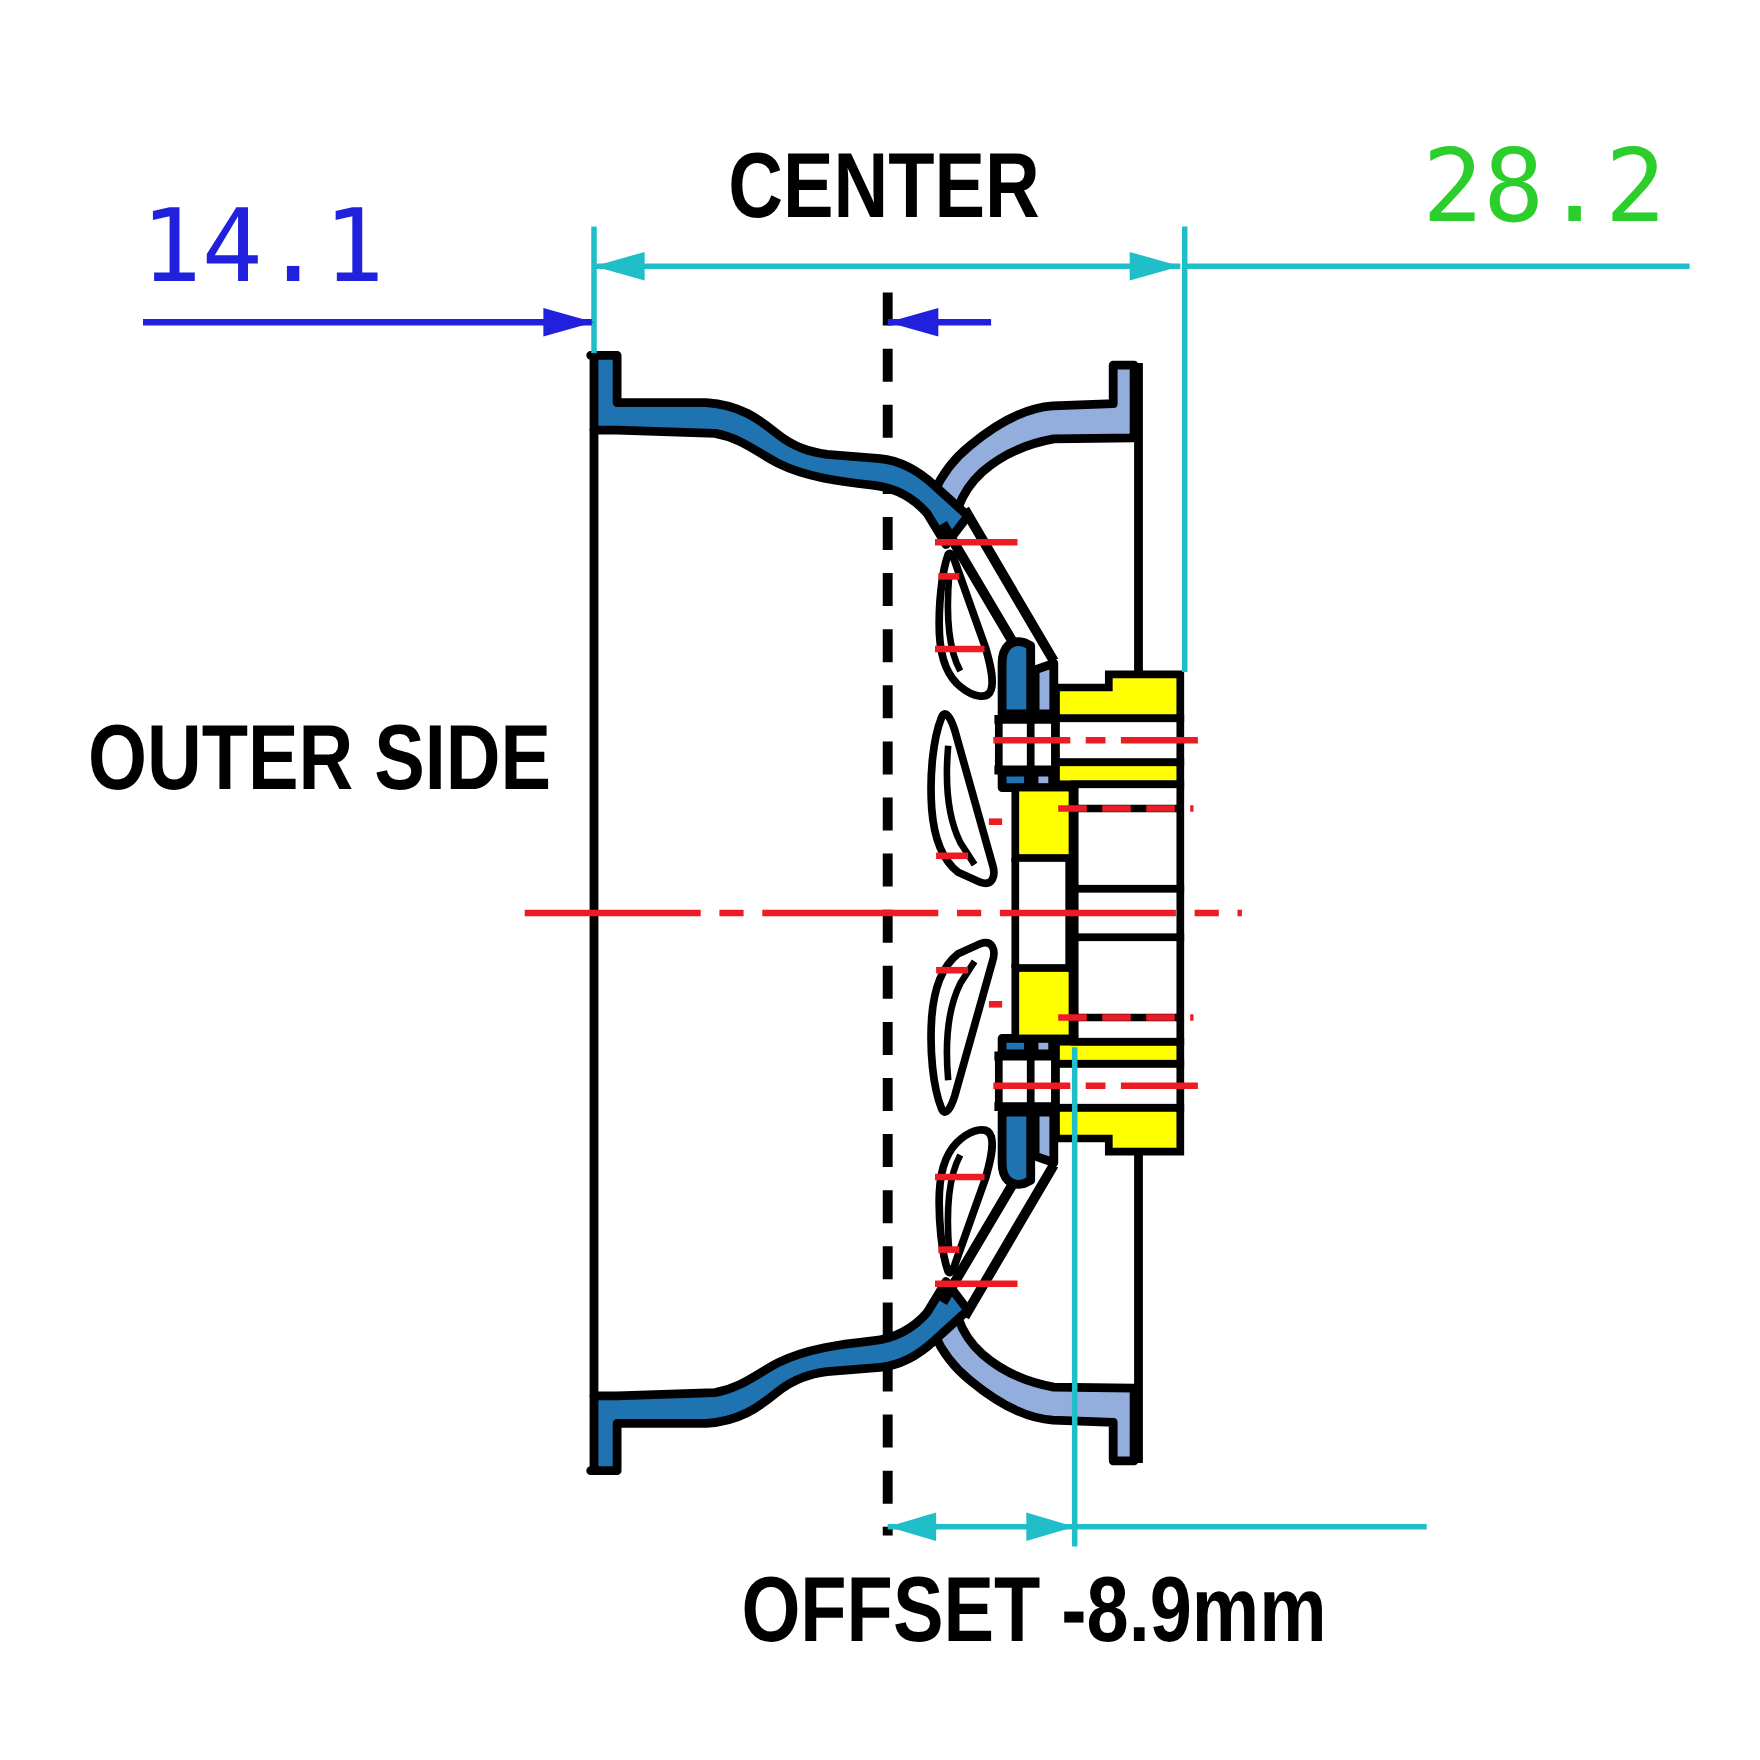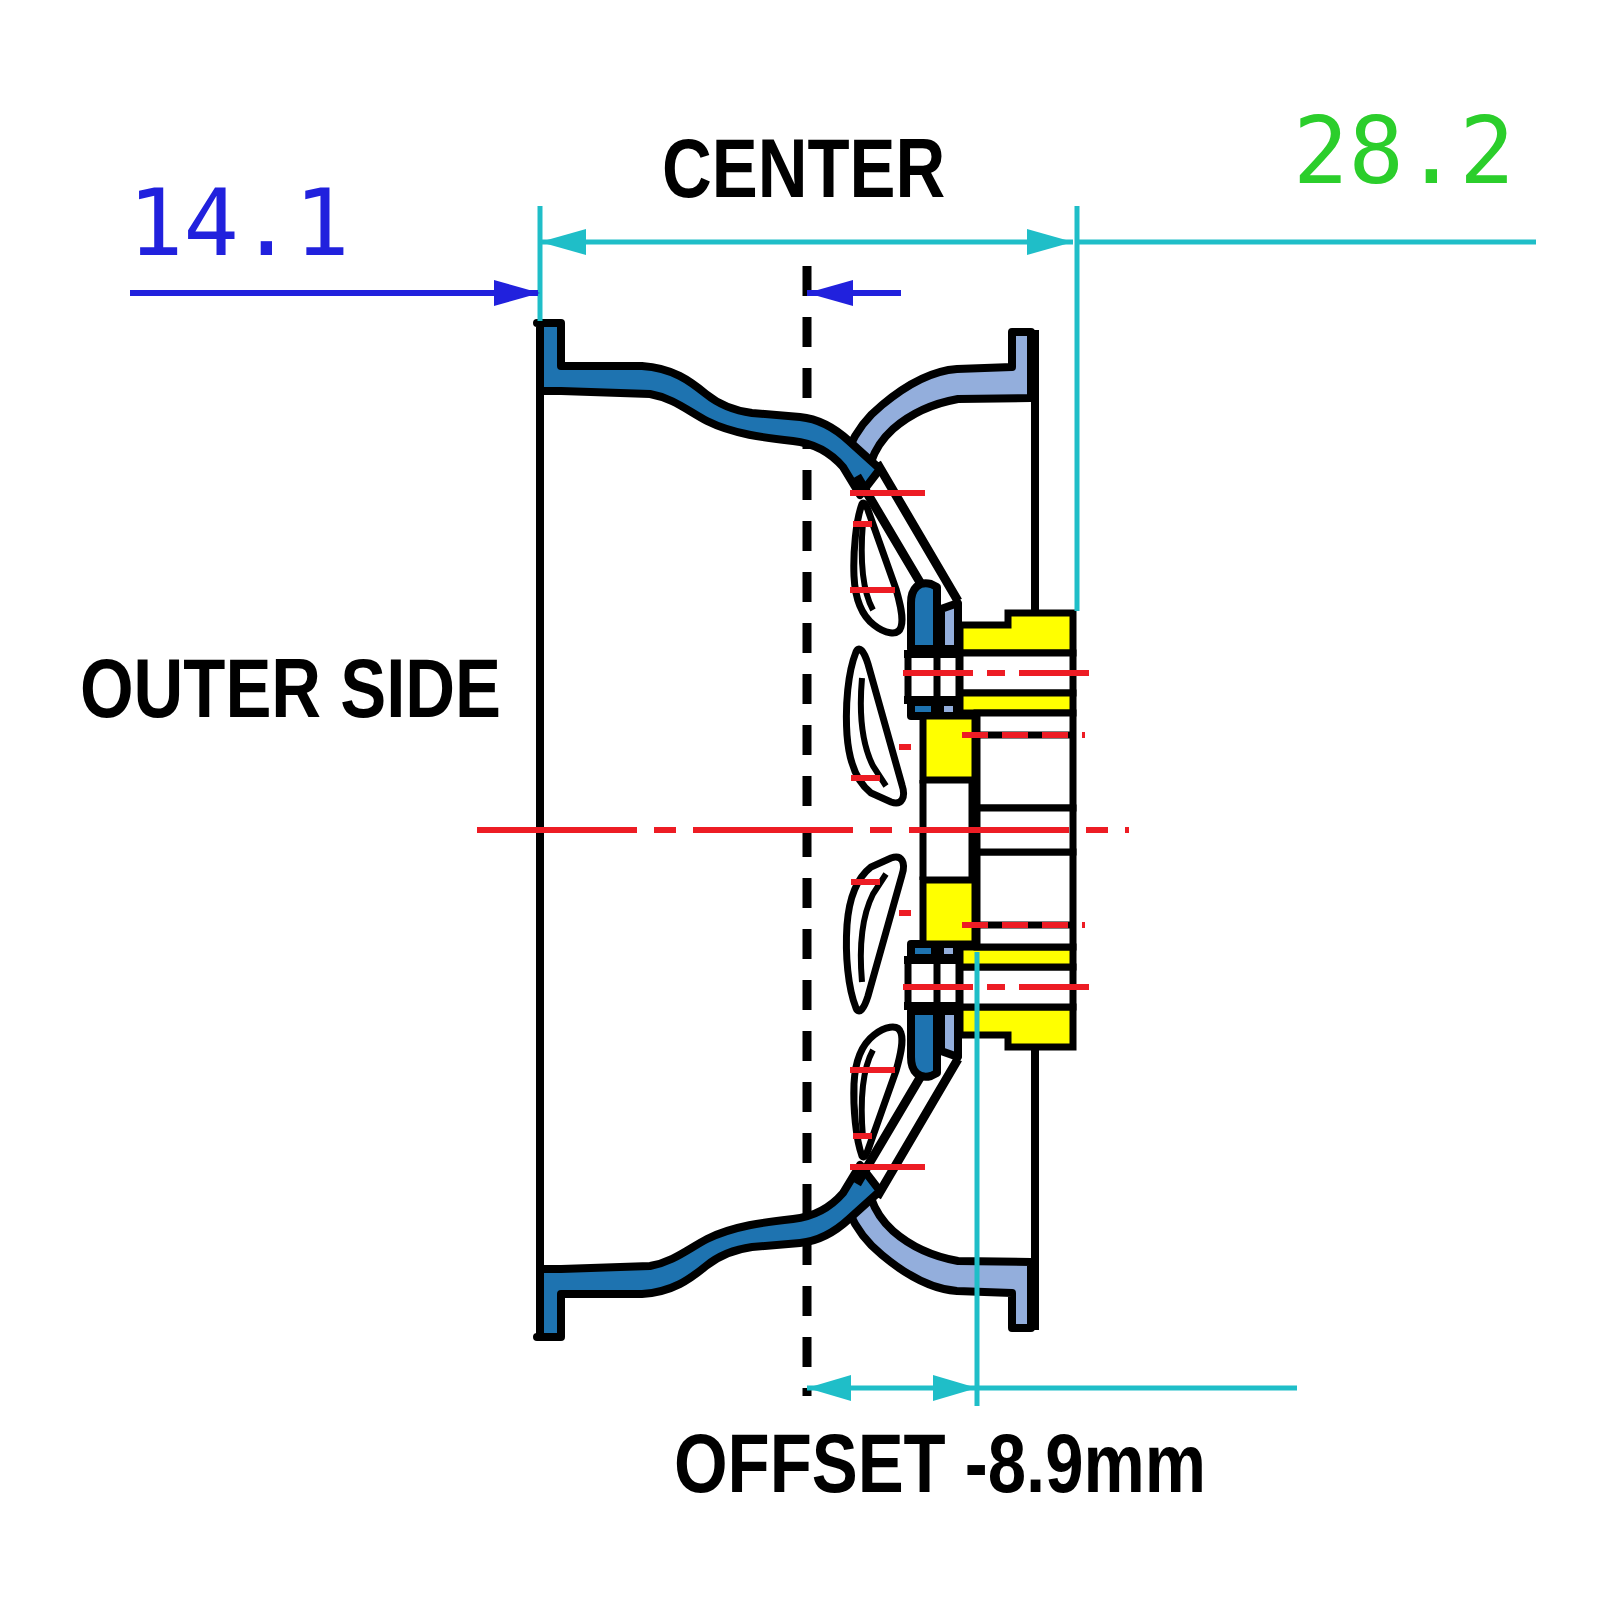--- a/index.html
+++ b/index.html
@@ -8,21 +8,21 @@
   #drawing{position:absolute;left:0;top:0;width:1600px;height:1600px;}
   .lbl{position:absolute;line-height:1;white-space:nowrap;color:#000;
        font-family:"Liberation Sans",sans-serif;font-weight:bold;
        transform:scaleX(0.82);transform-origin:left top;}
   .num{position:absolute;line-height:1;white-space:nowrap;
        font-family:"DejaVu Sans Mono",monospace;font-weight:normal;}
   #label-center{left:662px;top:126px;font-size:84px;}
   #label-outer-side{left:80px;top:646px;font-size:84px;}
   #label-offset{left:674px;top:1421px;font-size:84px;}
   #dim-14-1{left:128px;top:178px;font-size:92px;color:var(--dim-blue);}
-  #dim-28-2{left:1293px;top:106px;font-size:92px;color:var(--dim-green);text-align:center;}
+  #dim-28-2{left:1293px;top:124px;font-size:92px;color:var(--dim-green);text-align:center;}
   .dk{fill:var(--dk-blue);stroke:#000;stroke-width:8;stroke-linejoin:round;}
   .lt{fill:var(--lt-blue);stroke:#000;stroke-width:8;stroke-linejoin:round;}
   .yl{fill:var(--hub-yellow);stroke:#000;stroke-width:7;stroke-linejoin:miter;}
   .wh{fill:#fff;stroke:#000;stroke-width:7;stroke-linejoin:miter;}
   .blk{stroke:#000;fill:none;stroke-linecap:butt;}
   .red{stroke:var(--cl-red);stroke-width:6;fill:none;stroke-linecap:butt;}
   .cyn{stroke:var(--dim-cyan);stroke-width:5;fill:none;}
   .blu{stroke:var(--dim-blue);stroke-width:6;fill:none;}
   .cynfill{fill:var(--dim-cyan);stroke:none;}
   .blufill{fill:var(--dim-blue);stroke:none;}

